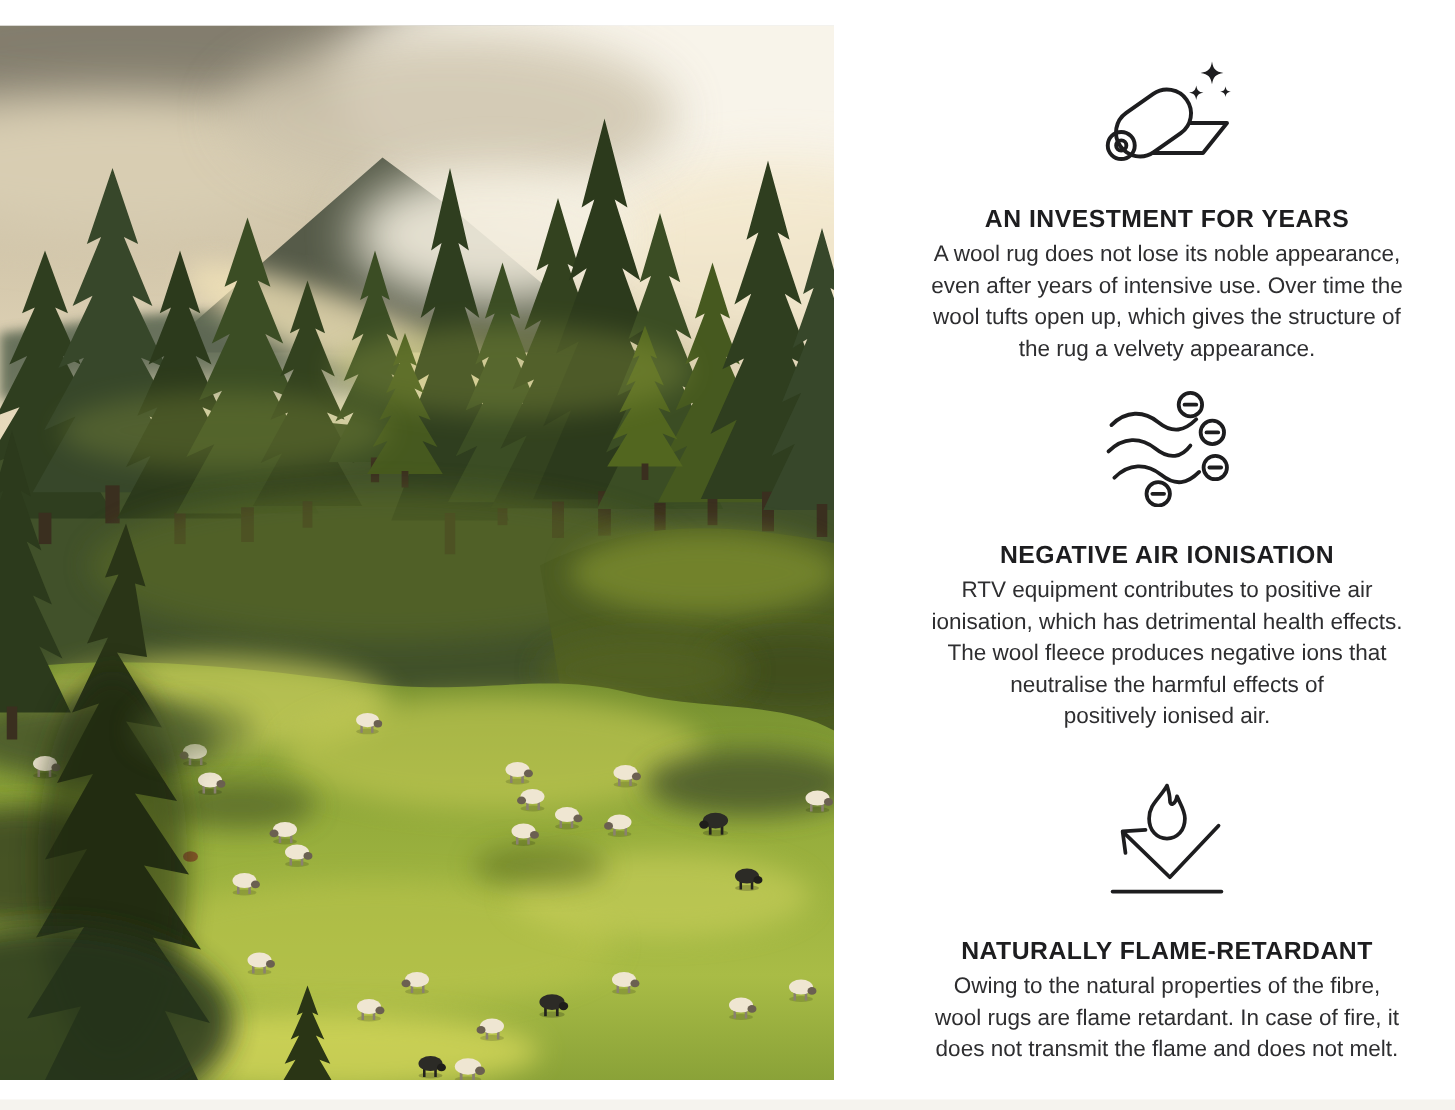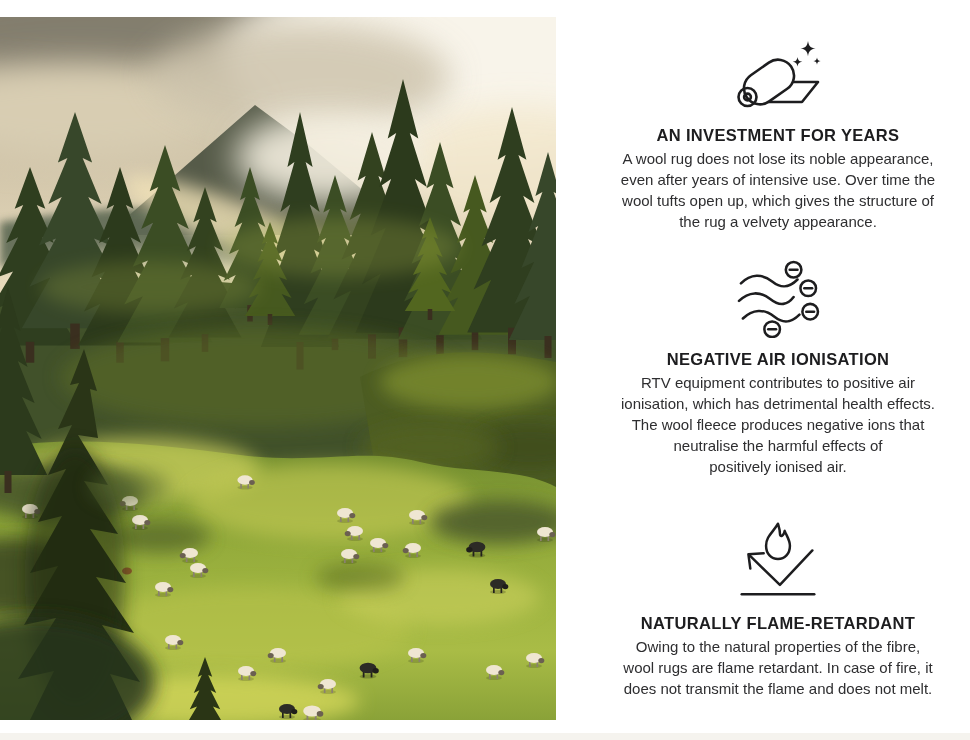--- a/index.html
+++ b/index.html
@@ -17,21 +17,21 @@
     position:absolute;left:586px;top:0;width:384px;height:740px;
   }
   .feature{
     position:absolute;left:0;width:100%;text-align:center;
   }
   .feature.f1{top:36px;}
   .feature.f2{top:260px;}
   .feature.f3{top:518px;}
   .feature-icon{display:block;margin:0 auto;}
   .feature-heading{
-    margin:12px 0 0 0;
+    margin:23px 0 0 0;
     font-size:16.5px;font-weight:bold;letter-spacing:.02em;
     color:#1d1d1f;
   }
   .feature-body{
     margin:3px auto 0 auto;
     max-width:372px;
     font-size:15px;line-height:21px;
     color:#2e2e30;
     white-space:pre-line;
   }

